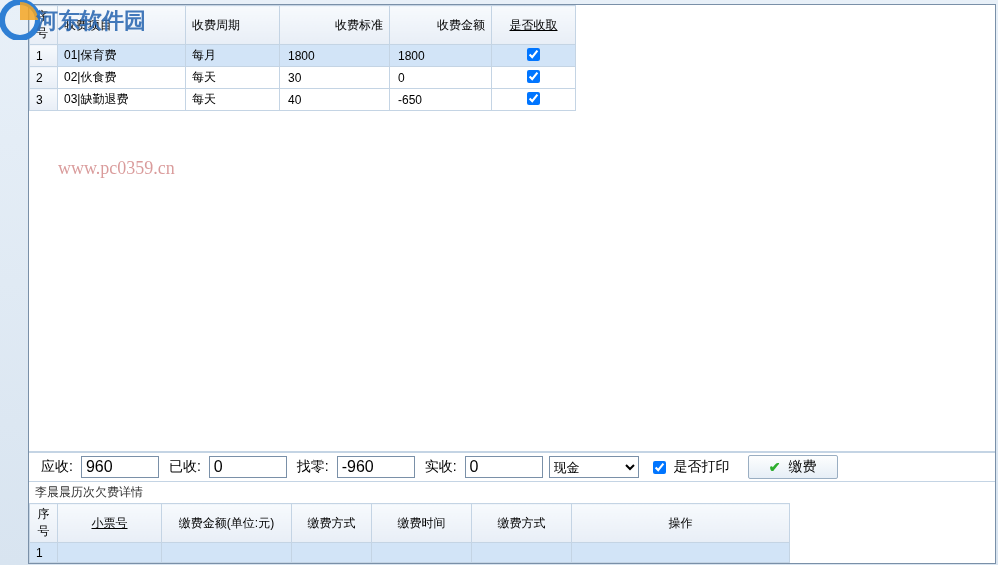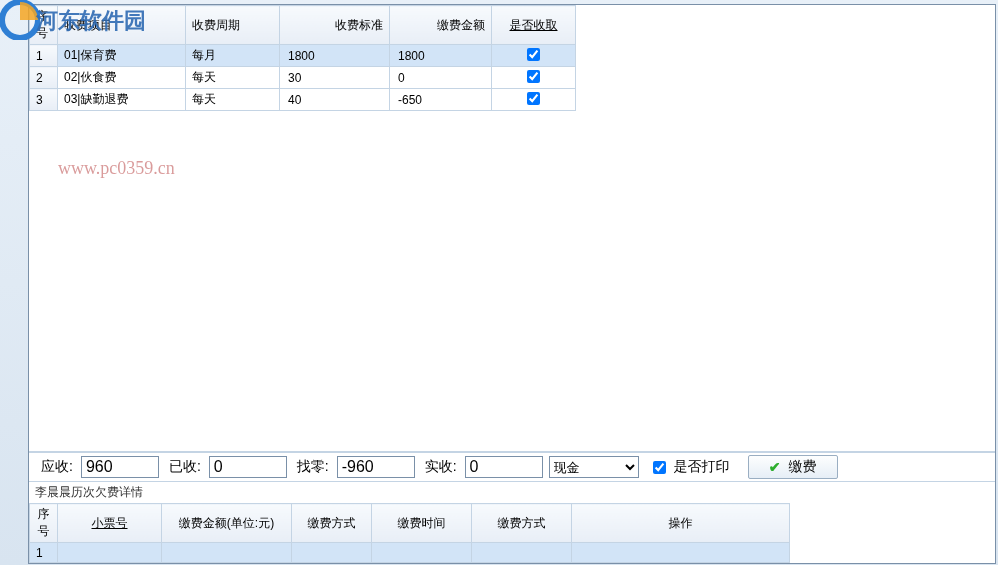--- a/index.html
+++ b/index.html
@@ -165,21 +165,21 @@
 
 
   <div class="top-grid">
     <table>
       <thead>
         <tr>
           <th class="col-seq">序号</th>
           <th class="col-item">收费项目</th>
           <th class="col-cycle">收费周期</th>
           <th class="col-std">收费标准</th>
-          <th class="col-amt">缴费金额</th>
+          <th class="col-amt">收费金额</th>
           <th class="col-chk">是否收取</th>
         </tr>
       </thead>
       <tbody id="fee-body">
           <tr class="selected">
             <td class="col-seq">1</td>
             <td class="col-item">01|保育费</td>
             <td class="col-cycle">每月</td>
             <td class="col-std">1800</td>
             <td class="col-amt">1800</td>

